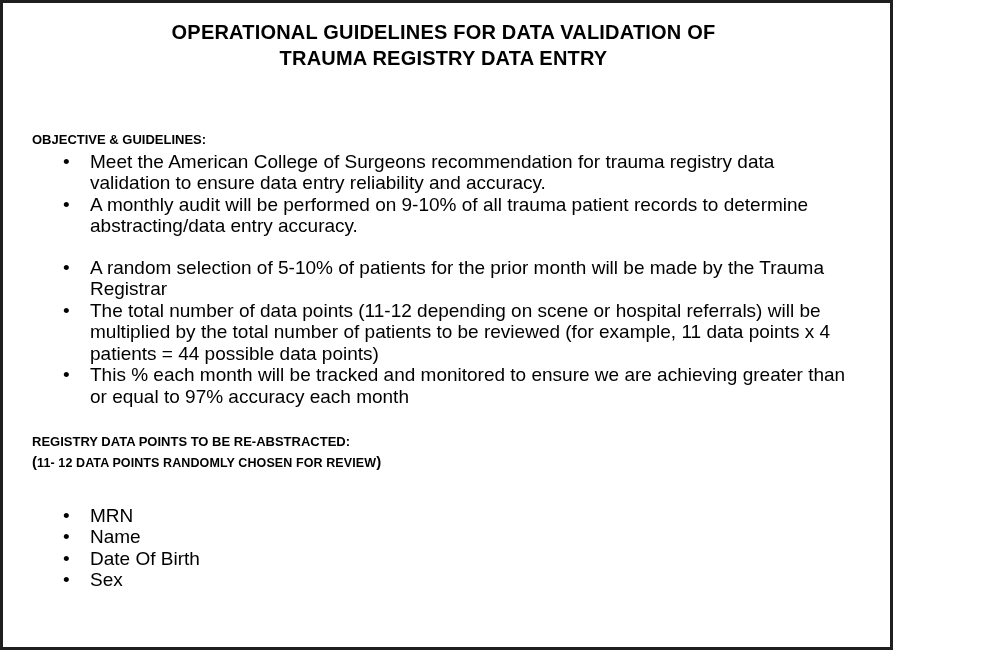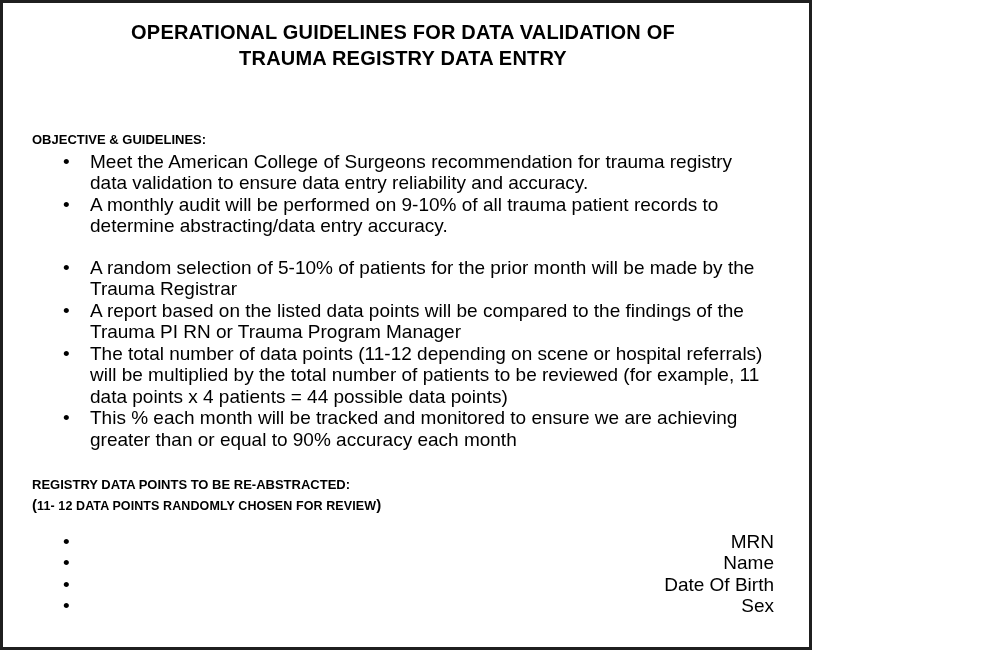--- a/index.html
+++ b/index.html
@@ -8,21 +8,21 @@
     background: #ffffff;
   }
   body {
     width: 1000px;
     height: 650px;
     font-family: "Liberation Sans", sans-serif;
     color: #000000;
   }
   .page {
     box-sizing: border-box;
-    width: 812px;
+    width: 893px;
     height: 650px;
     background: #ffffff;
     border: 3px solid #1f1f1f;
     padding: 0 35px 0 29px;
     overflow: hidden;
   }
   .doc-title {
     margin: 16px 0 0 0;
     text-align: center;
     font-size: 20px;
@@ -54,22 +54,21 @@
   }
   .section-subheading .paren {
     font-size: 15px;
   }
   ul.bullet-list {
     margin: 0;
     padding: 0;
     list-style: none;
   }
   ul.datapoint-list {
-    margin-top: 16px;
-    text-align: right;
+    margin-top: 33px;
   }
   .bullet-list li {
     position: relative;
     padding-left: 58px;
     font-size: 19px;
     line-height: 21.5px;
   }
   .bullet-list li::before {
     content: "\2022";
     position: absolute;
@@ -91,23 +90,22 @@
     <h2 class="section-heading">OBJECTIVE &amp; GUIDELINES:</h2>
     <ul class="bullet-list">
       <li>Meet the American College of Surgeons recommendation for trauma registry data validation to ensure data entry reliability and accuracy.</li>
       <li>A monthly audit will be performed on 9-10% of all trauma patient records to determine abstracting/data entry accuracy.</li>
     </ul>
   </div>
 
   <div class="section section-process">
     <ul class="bullet-list">
       <li>A random selection of 5-10% of patients for the prior month will be made by the Trauma Registrar</li>
-      <li>A report based on the listed data points will be compared to the findings of the Trauma PI RN or Trauma Program Manager</li>
       <li>The total number of data points (11-12 depending on scene or hospital referrals) will be multiplied by the total number of patients to be reviewed (for example, 11 data points x 4 patients = 44 possible data points)</li>
-      <li>This % each month will be tracked and monitored to ensure we are achieving greater than or equal to 90% accuracy each month</li>
+      <li>This % each month will be tracked and monitored to ensure we are achieving greater than or equal to 97% accuracy each month</li>
     </ul>
   </div>
 
   <div class="section section-registry">
     <h2 class="section-heading">REGISTRY DATA POINTS TO BE RE-ABSTRACTED:</h2>
     <div class="section-subheading"><span class="paren">(</span><span>11- 12 DATA POINTS RANDOMLY CHOSEN FOR REVIEW</span><span class="paren">)</span></div>
     <ul class="bullet-list datapoint-list">
       <li>MRN</li>
       <li>Name</li>
       <li>Date Of Birth</li>

